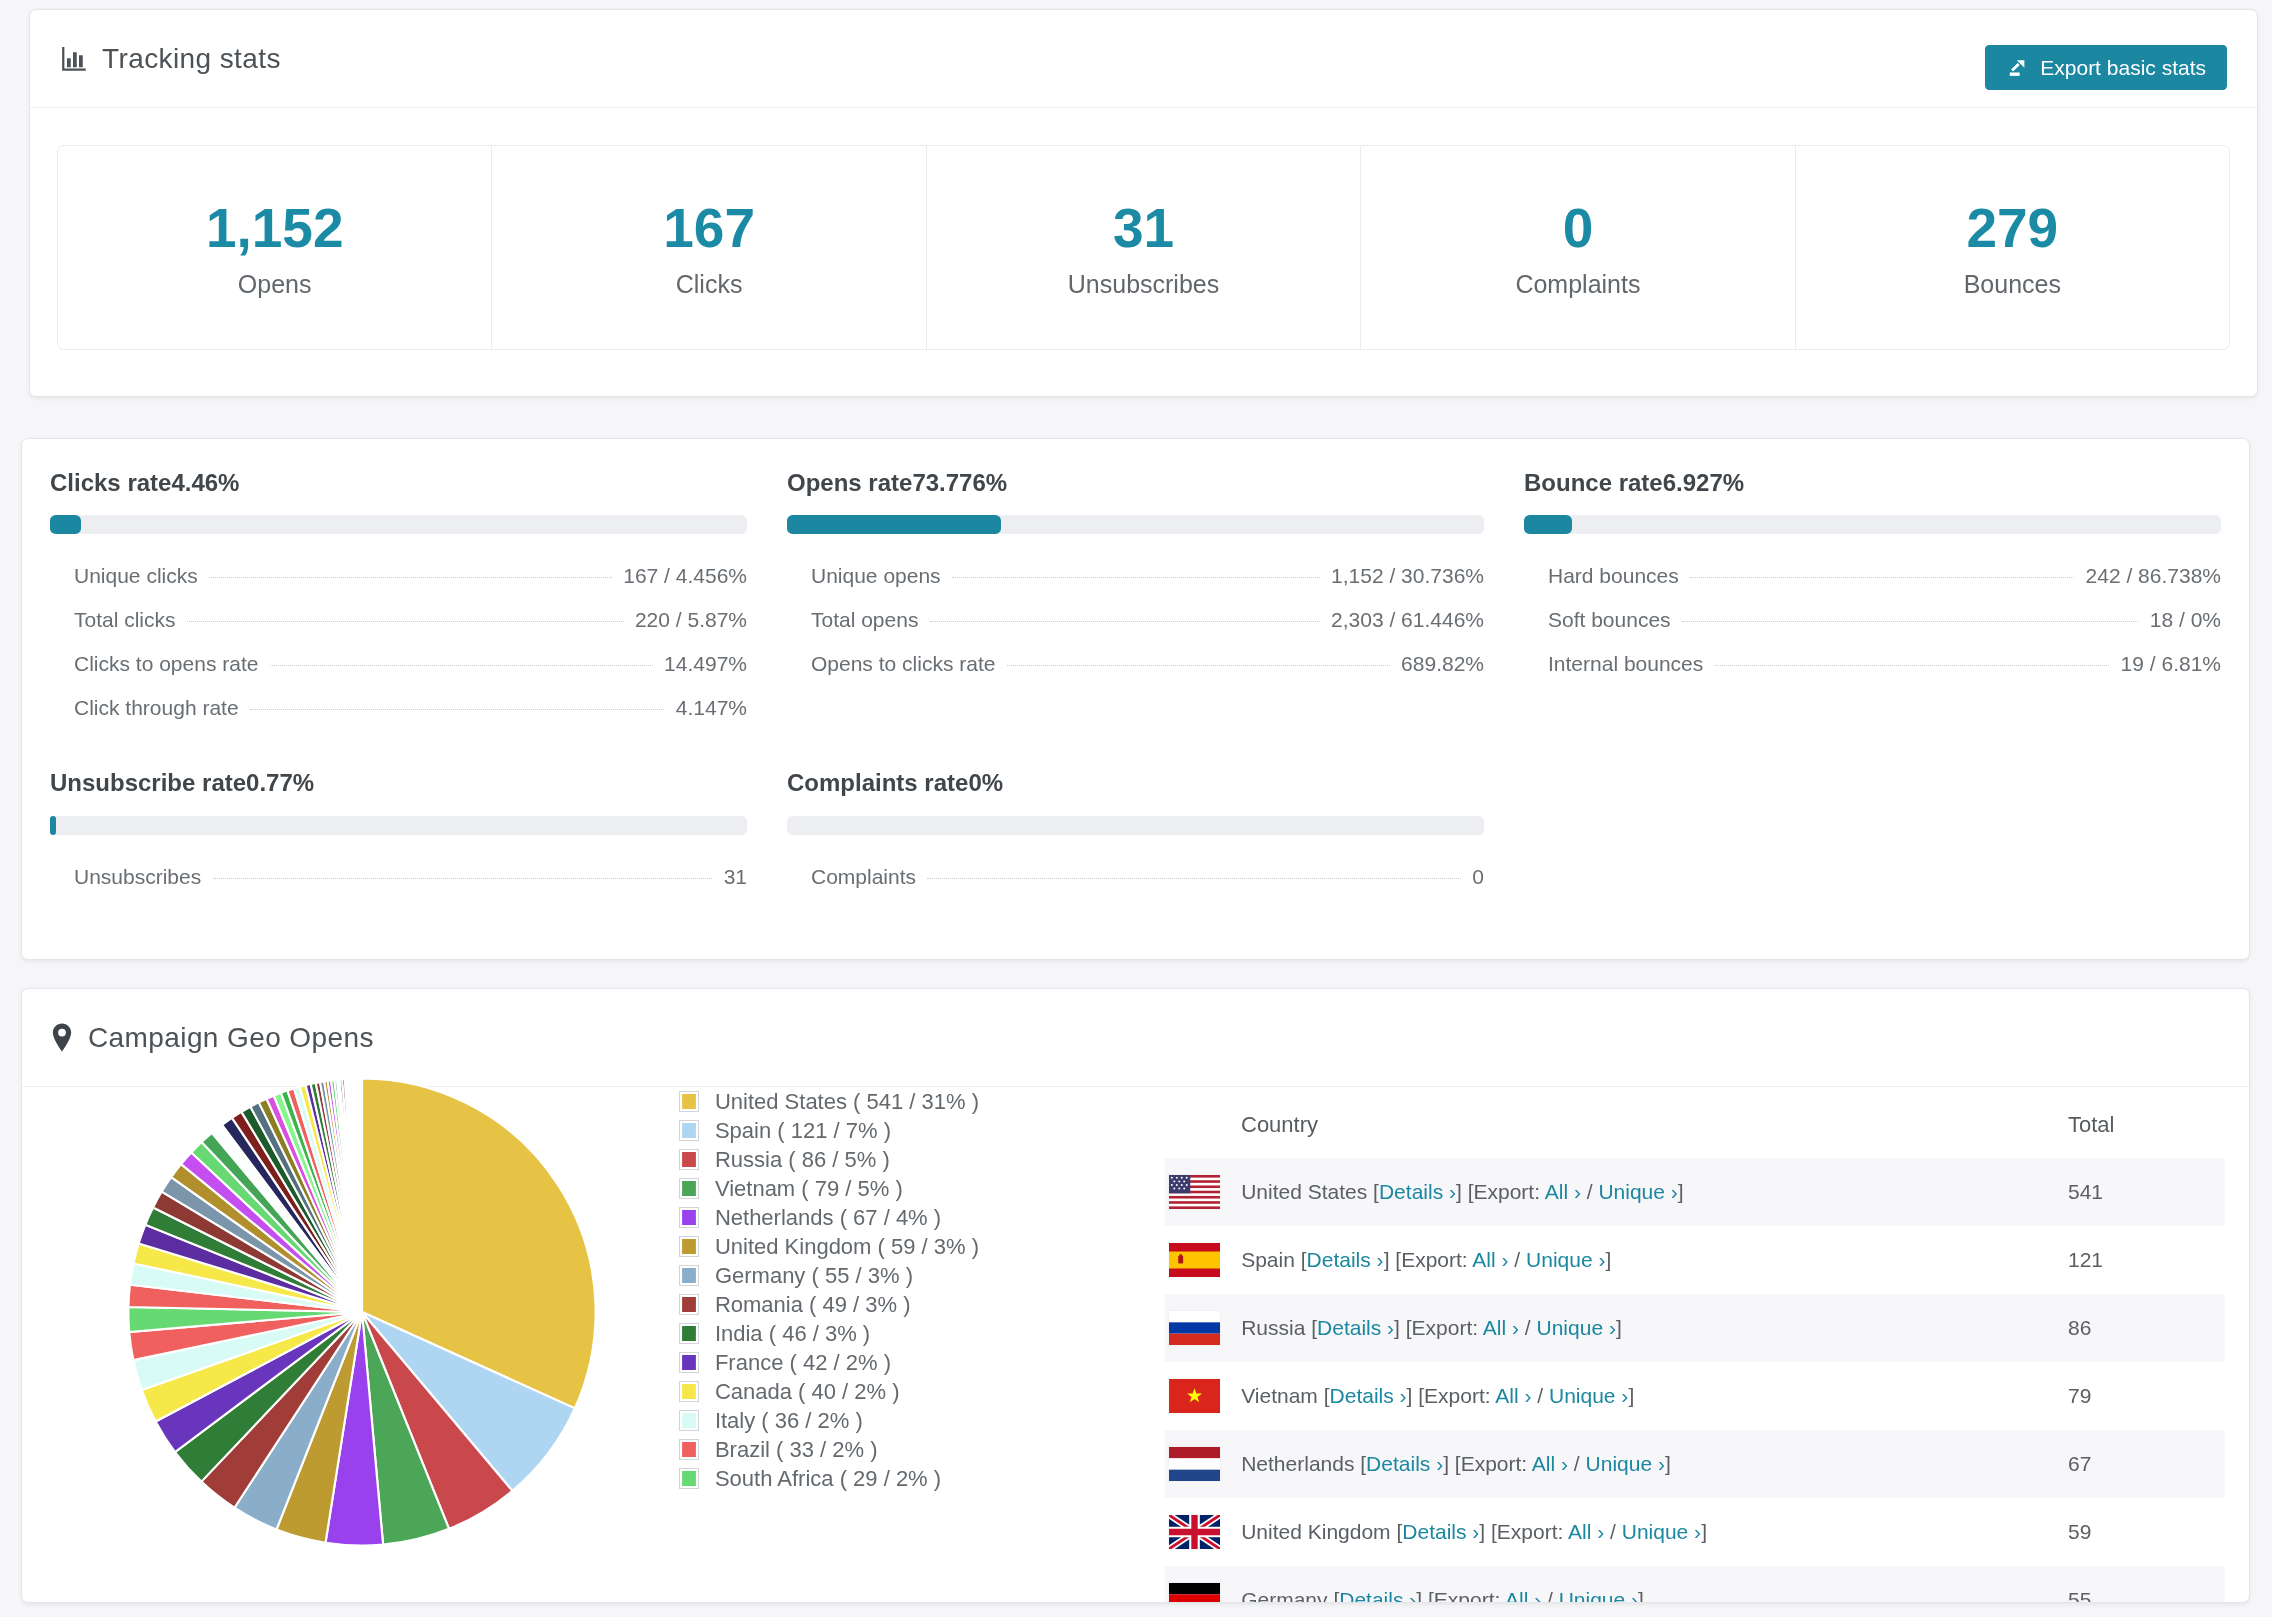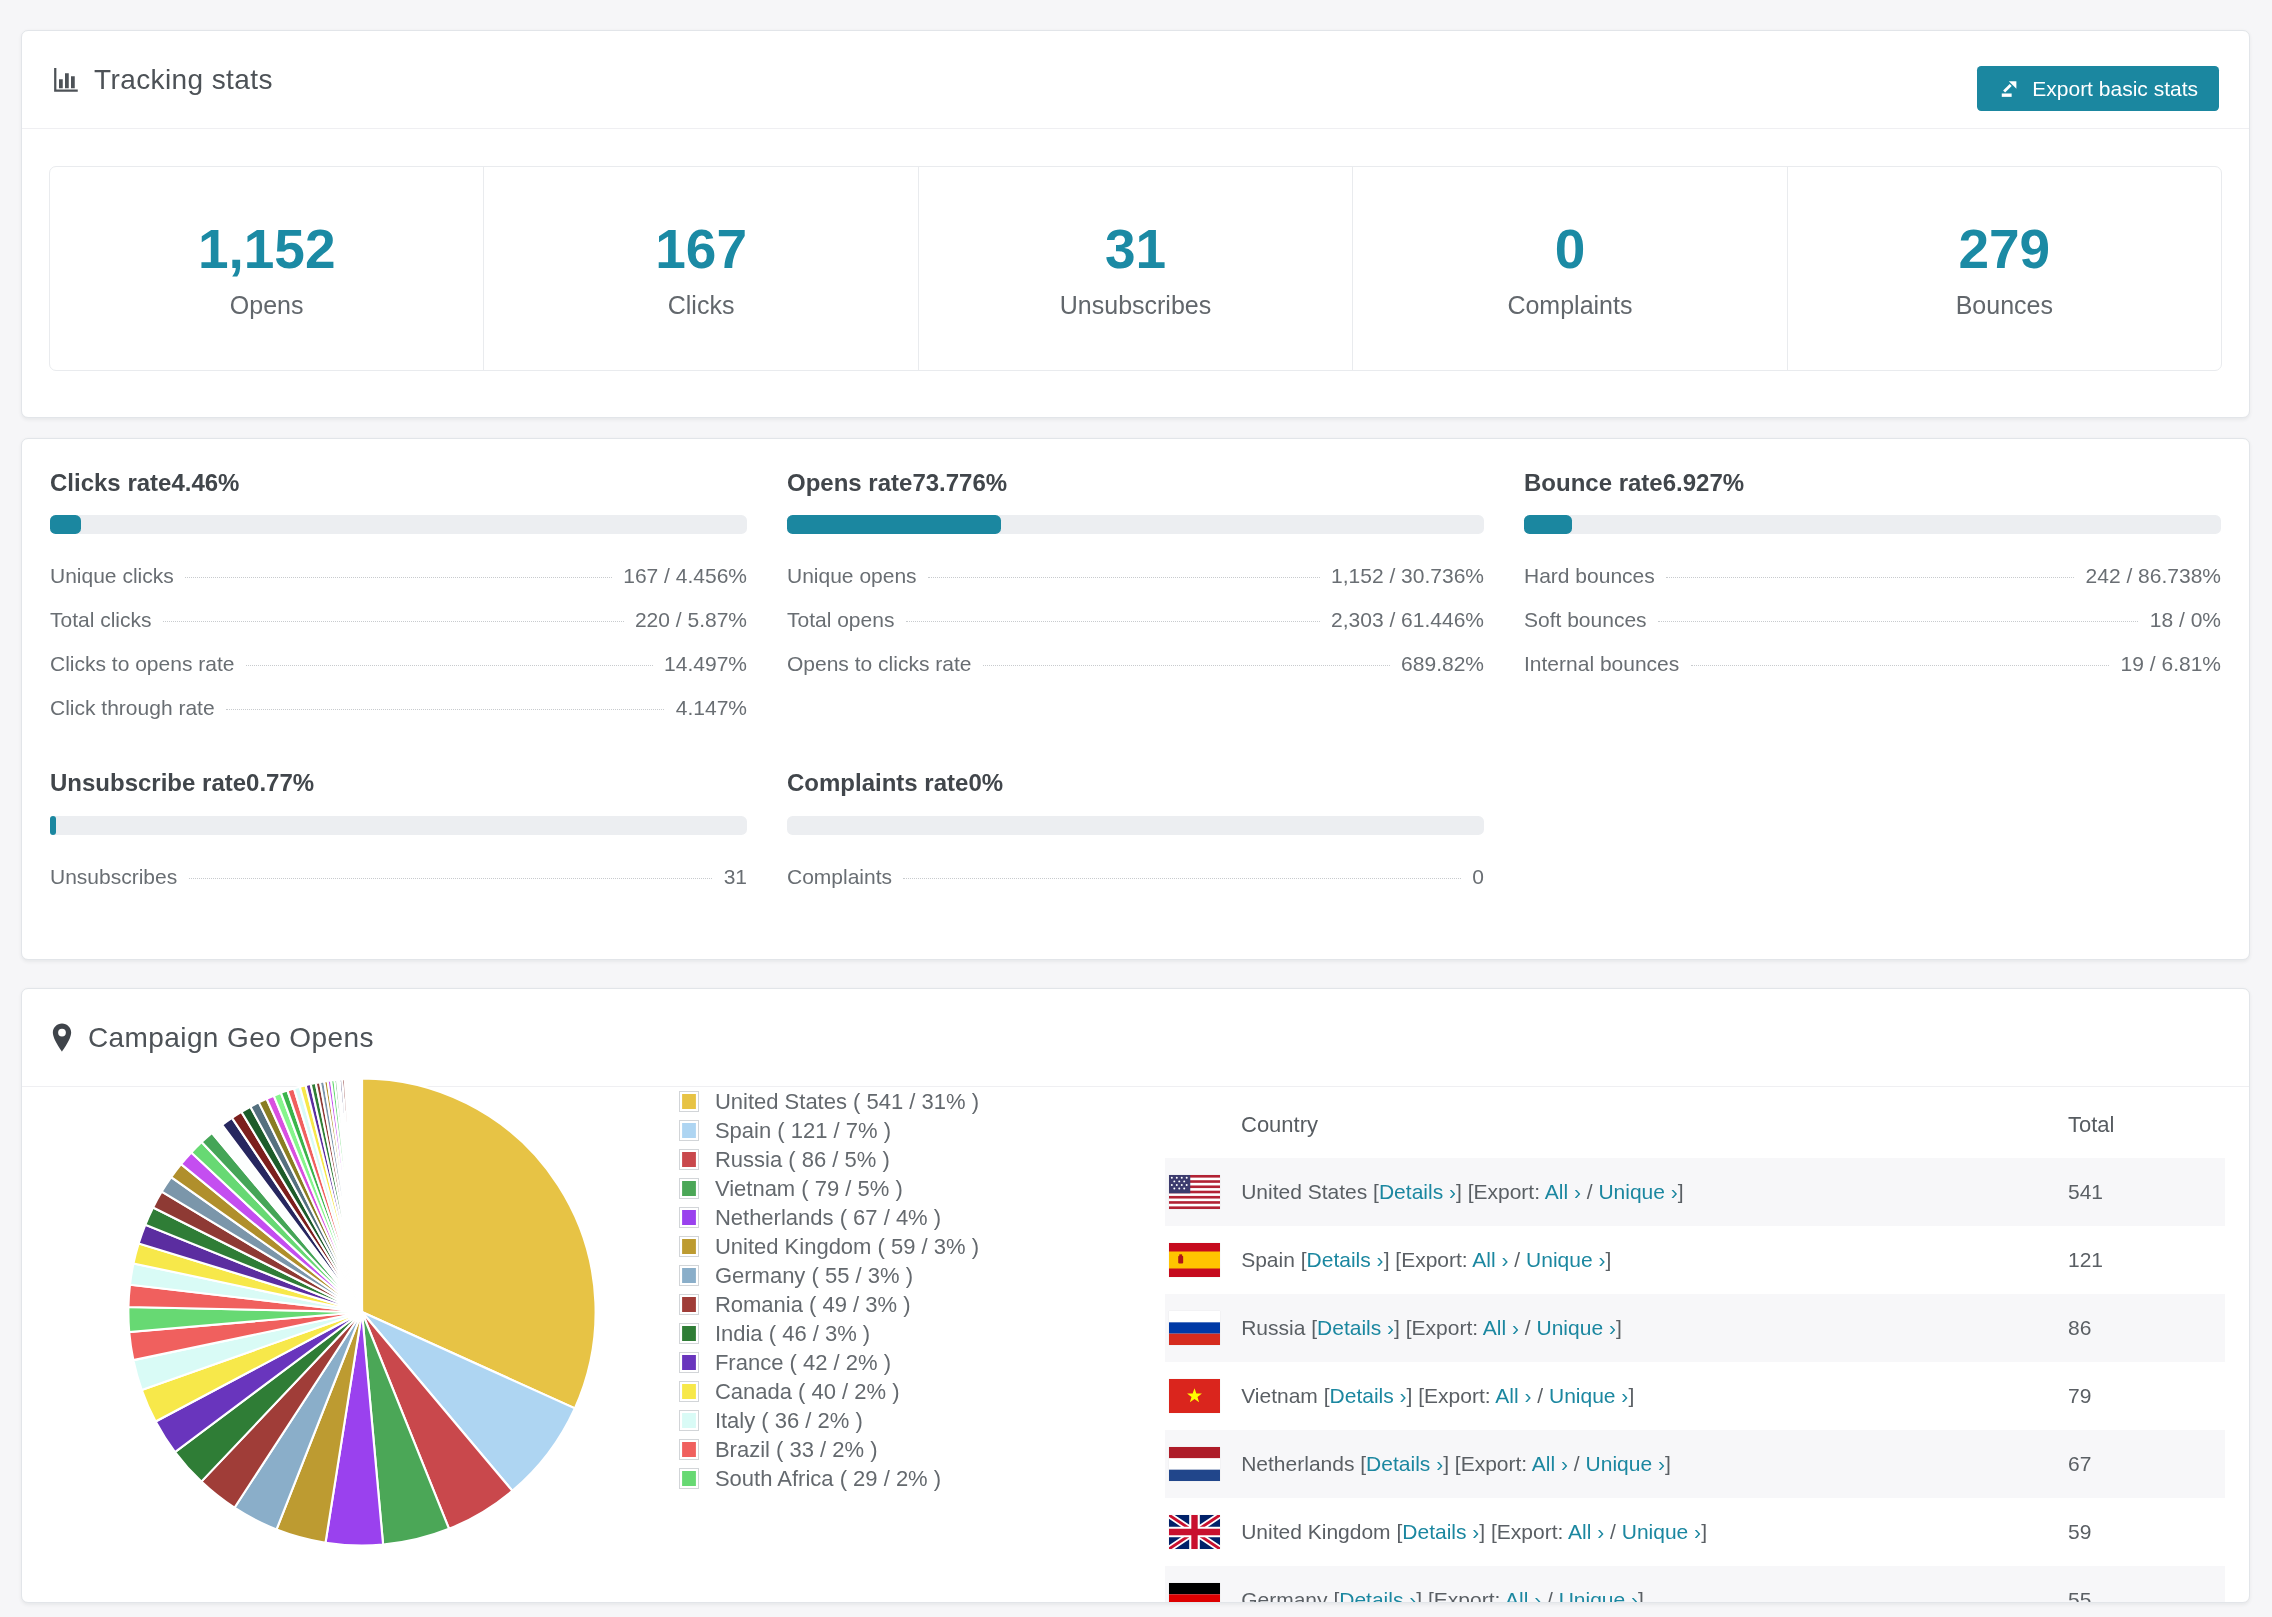--- a/index.html
+++ b/index.html
@@ -1,39 +1,39 @@
 <!DOCTYPE html>
 <html style="font-size:11.3px"><head>
 <meta charset="utf-8">
 <style>
   html,body{margin:0;padding:0;}
   body{background:#f6f6f8;font-family:"Liberation Sans",sans-serif;color:#595e63;}
   .page{position:relative;width:2273px;height:1618px;overflow:hidden;background:#f6f6f8;}
   .card{position:absolute;left:21px;width:2229px;background:#fff;border:0.7px solid #e2e5e9;border-radius:7px;box-shadow:0 1.4px 3.5px rgba(40,50,60,.07);box-sizing:border-box;}
-  #card-tracking{top:30px;height:388px;}
+  #card-tracking{top:9px;height:388px;margin-left:8px;}
   #card-rates{top:438px;height:522px;}
   #card-geo{top:988px;height:615px;overflow:hidden;}
 
   .card-head{position:relative;display:flex;align-items:center;height:98px;padding:0 28px;border-bottom:0.7px solid #efeff2;box-sizing:border-box;}
   .card-title{font-size:28px;color:#4d5257;letter-spacing:0.4px;}
   .head-icon{margin-right:14px;display:inline-flex;}
 
   .export-btn{position:absolute;right:30px;top:35px;height:45px;display:flex;align-items:center;gap:11.3px;background:#1b87a0;color:#fff;border:none;border-radius:4.2px;font-size:21px;font-family:inherit;padding:0 21px;cursor:pointer;}
 
   .stats-row{margin:37px 27px 0;height:203px;display:flex;border:0.7px solid #e9ebee;border-radius:7px;overflow:hidden;}
   .stat-box{flex:1;display:flex;flex-direction:column;align-items:center;justify-content:center;gap:10px;border-left:0.7px solid #e9ebee;}
   .stat-box:first-child{border-left:none;}
   .stat-num{font-size:55px;font-weight:700;color:#1b8aa4;}
   .stat-label{font-size:25px;color:#62676c;}
 
   #rates-grid{display:grid;grid-template-columns:repeat(3,1fr);column-gap:40px;row-gap:49px;padding:30px 28px 0;}
   .rate-title-row{display:flex;align-items:baseline;font-size:24px;font-weight:700;color:#41464b;margin-bottom:18.4px;}
   .rate-bar{height:19px;background:#eceef1;border-radius:5.6px;margin-bottom:30px;}
   .rate-fill{height:100%;background:#1b87a0;border-radius:5.6px;}
-  .rate-row{display:flex;align-items:baseline;font-size:21px;color:#696e73;margin-top:20px;}
+  .rate-row{display:flex;align-items:baseline;font-size:21px;color:#696e73;margin-top:20px;margin-left:24px;}
   .rate-row:first-child{margin-top:0;}
   .rate-row .dots{flex:1;border-bottom:1.4px dotted #c8cbce;margin:0 11.3px;transform:translateY(-5px);}
 
   #pie-wrap{position:absolute;left:100px;top:83px;width:480px;height:480px;}
   #legend{position:absolute;left:657px;top:98px;}
   .legend-item{display:flex;align-items:center;height:29px;font-size:22px;color:#64696e;white-space:nowrap;}
   .legend-swatch{width:18.4px;height:18.4px;flex:none;border:0.7px solid #d2d5d8;box-shadow:inset 0 0 0 2.1px #fff;margin-right:15.5px;box-sizing:content-box;}
 
   #geo-table{position:absolute;left:1143px;top:102px;width:1060px;}
   .tbl-head{display:flex;align-items:center;height:67px;font-size:22px;color:#575c61;gap:17px;}

